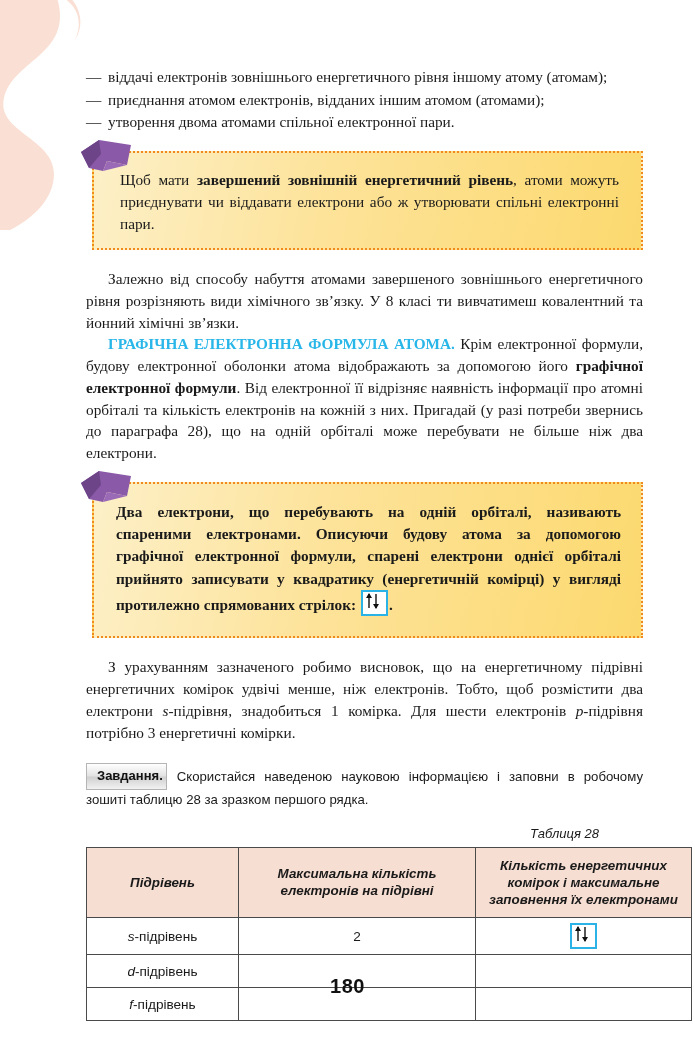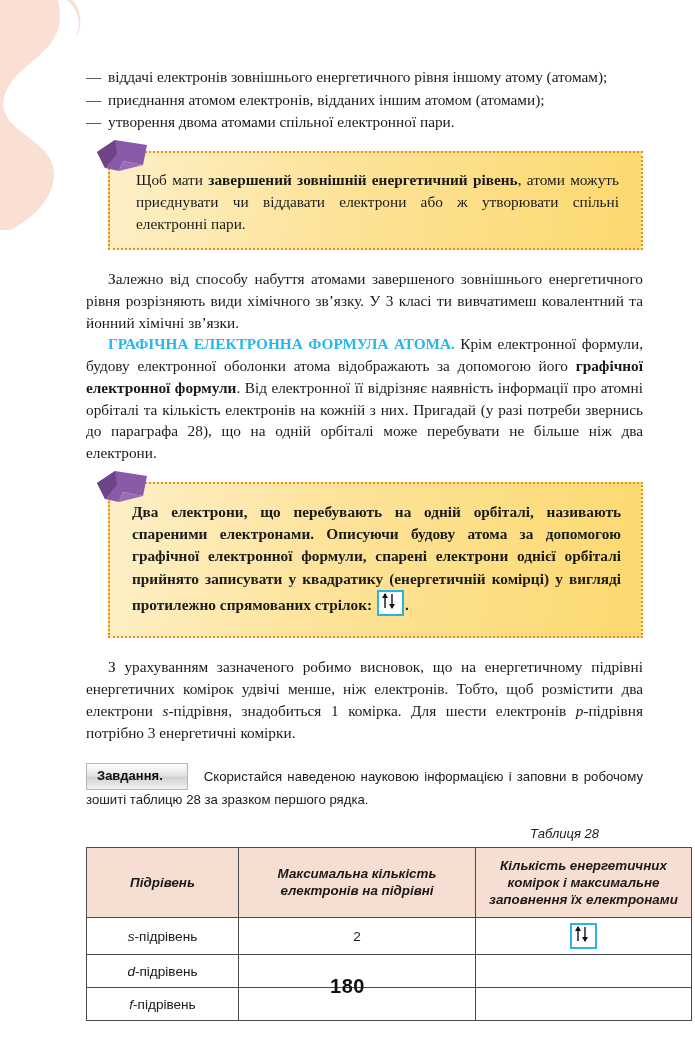--- a/index.html
+++ b/index.html
@@ -54,21 +54,21 @@
   .dash-text {
     flex: 1 1 auto;
   }
 
   
   .callout {
     position: relative;
     border: 2px dotted #f08a1c;
     background: linear-gradient(100deg, #fdf0c8 0%, #fde39a 42%, #fcd96f 100%);
     padding: 16px 22px 14px 26px;
-    margin: 0 8px 18px 22px;
+    margin: 0 8px 18px 6px;
     box-sizing: border-box;
     font-size: 15.3px;
     line-height: 1.42;
     text-align: justify;
   }
   .callout.bold-callout {
     font-weight: bold;
     padding: 17px 20px 20px 22px;
     line-height: 1.46;
   }
@@ -117,22 +117,22 @@
     font-size: 13.2px;
     line-height: 1.46;
     text-align: justify;
   }
   .task-badge {
     display: inline-block;
     background: linear-gradient(to bottom, #ffffff 0%, #e2e2e2 48%, #cfcfcf 52%, #f2f2f2 100%);
     border: 1px solid #b5b5b5;
     font-weight: bold;
     font-size: 13px;
-    padding: 3px 24px 3px 10px;
-    margin-right: 16px;
+    padding: 3px 3px 3px 10px;
+    margin-right: 10px;
     color: #111;
     vertical-align: 1px;
   }
 
   
   .table-caption {
     font-family: "Liberation Sans", sans-serif;
     font-style: italic;
     font-size: 13px;
     text-align: right;
@@ -238,21 +238,21 @@
     <div class="ribbon">
       <svg width="62" height="40" viewBox="0 0 62 40" xmlns="http://www.w3.org/2000/svg">
         <path d="M 4 14 L 22 2 L 54 7 L 50 27 L 30 23 L 26 33 L 12 30 Z" fill="#8a5aa8"></path>
         <path d="M 4 14 L 22 2 L 24 16 L 12 30 Z" fill="#6e4489"></path>
         <path d="M 50 27 L 30 23 L 26 33 Z" fill="#9a6ab6"></path>
       </svg>
     </div>
     <span>Щоб мати </span><span class="bold">завершений зовнішній енергетичний рівень</span><span>, атоми можуть приєднувати чи віддавати електрони або ж утворювати спільні електронні пари.</span>
   </div>
 
-  <p class="para">Залежно від способу набуття атомами завершеного зовнішнього енергетичного рівня розрізняють види хімічного зв’язку. У 3 класі ти вивчатимеш ковалентний та йонний хімічні зв’язки.</p>
+  <p class="para">Залежно від способу набуття атомами завершеного зовнішнього енергетичного рівня розрізняють види хімічного зв’язку. У 8 класі ти вивчатимеш ковалентний та йонний хімічні зв’язки.</p>
 
   <p class="para"><span class="term-head">ГРАФІЧНА ЕЛЕКТРОННА ФОРМУЛА АТОМА.</span><span> Крім електронної формули, будову електронної оболонки атома відображають за допомогою його </span><span class="bold">графічної електронної формули</span><span>. Від електронної її відрізняє наявність інформації про атомні орбіталі та кількість електронів на кожній з них. Пригадай (у разі потреби звернись до параграфа 28), що на одній орбіталі може перебувати не більше ніж два електрони.</span></p>
 
   <div class="callout bold-callout" style="margin-top:18px;">
     <div class="ribbon">
       <svg width="62" height="40" viewBox="0 0 62 40" xmlns="http://www.w3.org/2000/svg">
         <path d="M 4 14 L 22 2 L 54 7 L 50 27 L 30 23 L 26 33 L 12 30 Z" fill="#8a5aa8"></path>
         <path d="M 4 14 L 22 2 L 24 16 L 12 30 Z" fill="#6e4489"></path>
         <path d="M 50 27 L 30 23 L 26 33 Z" fill="#9a6ab6"></path>
       </svg>

